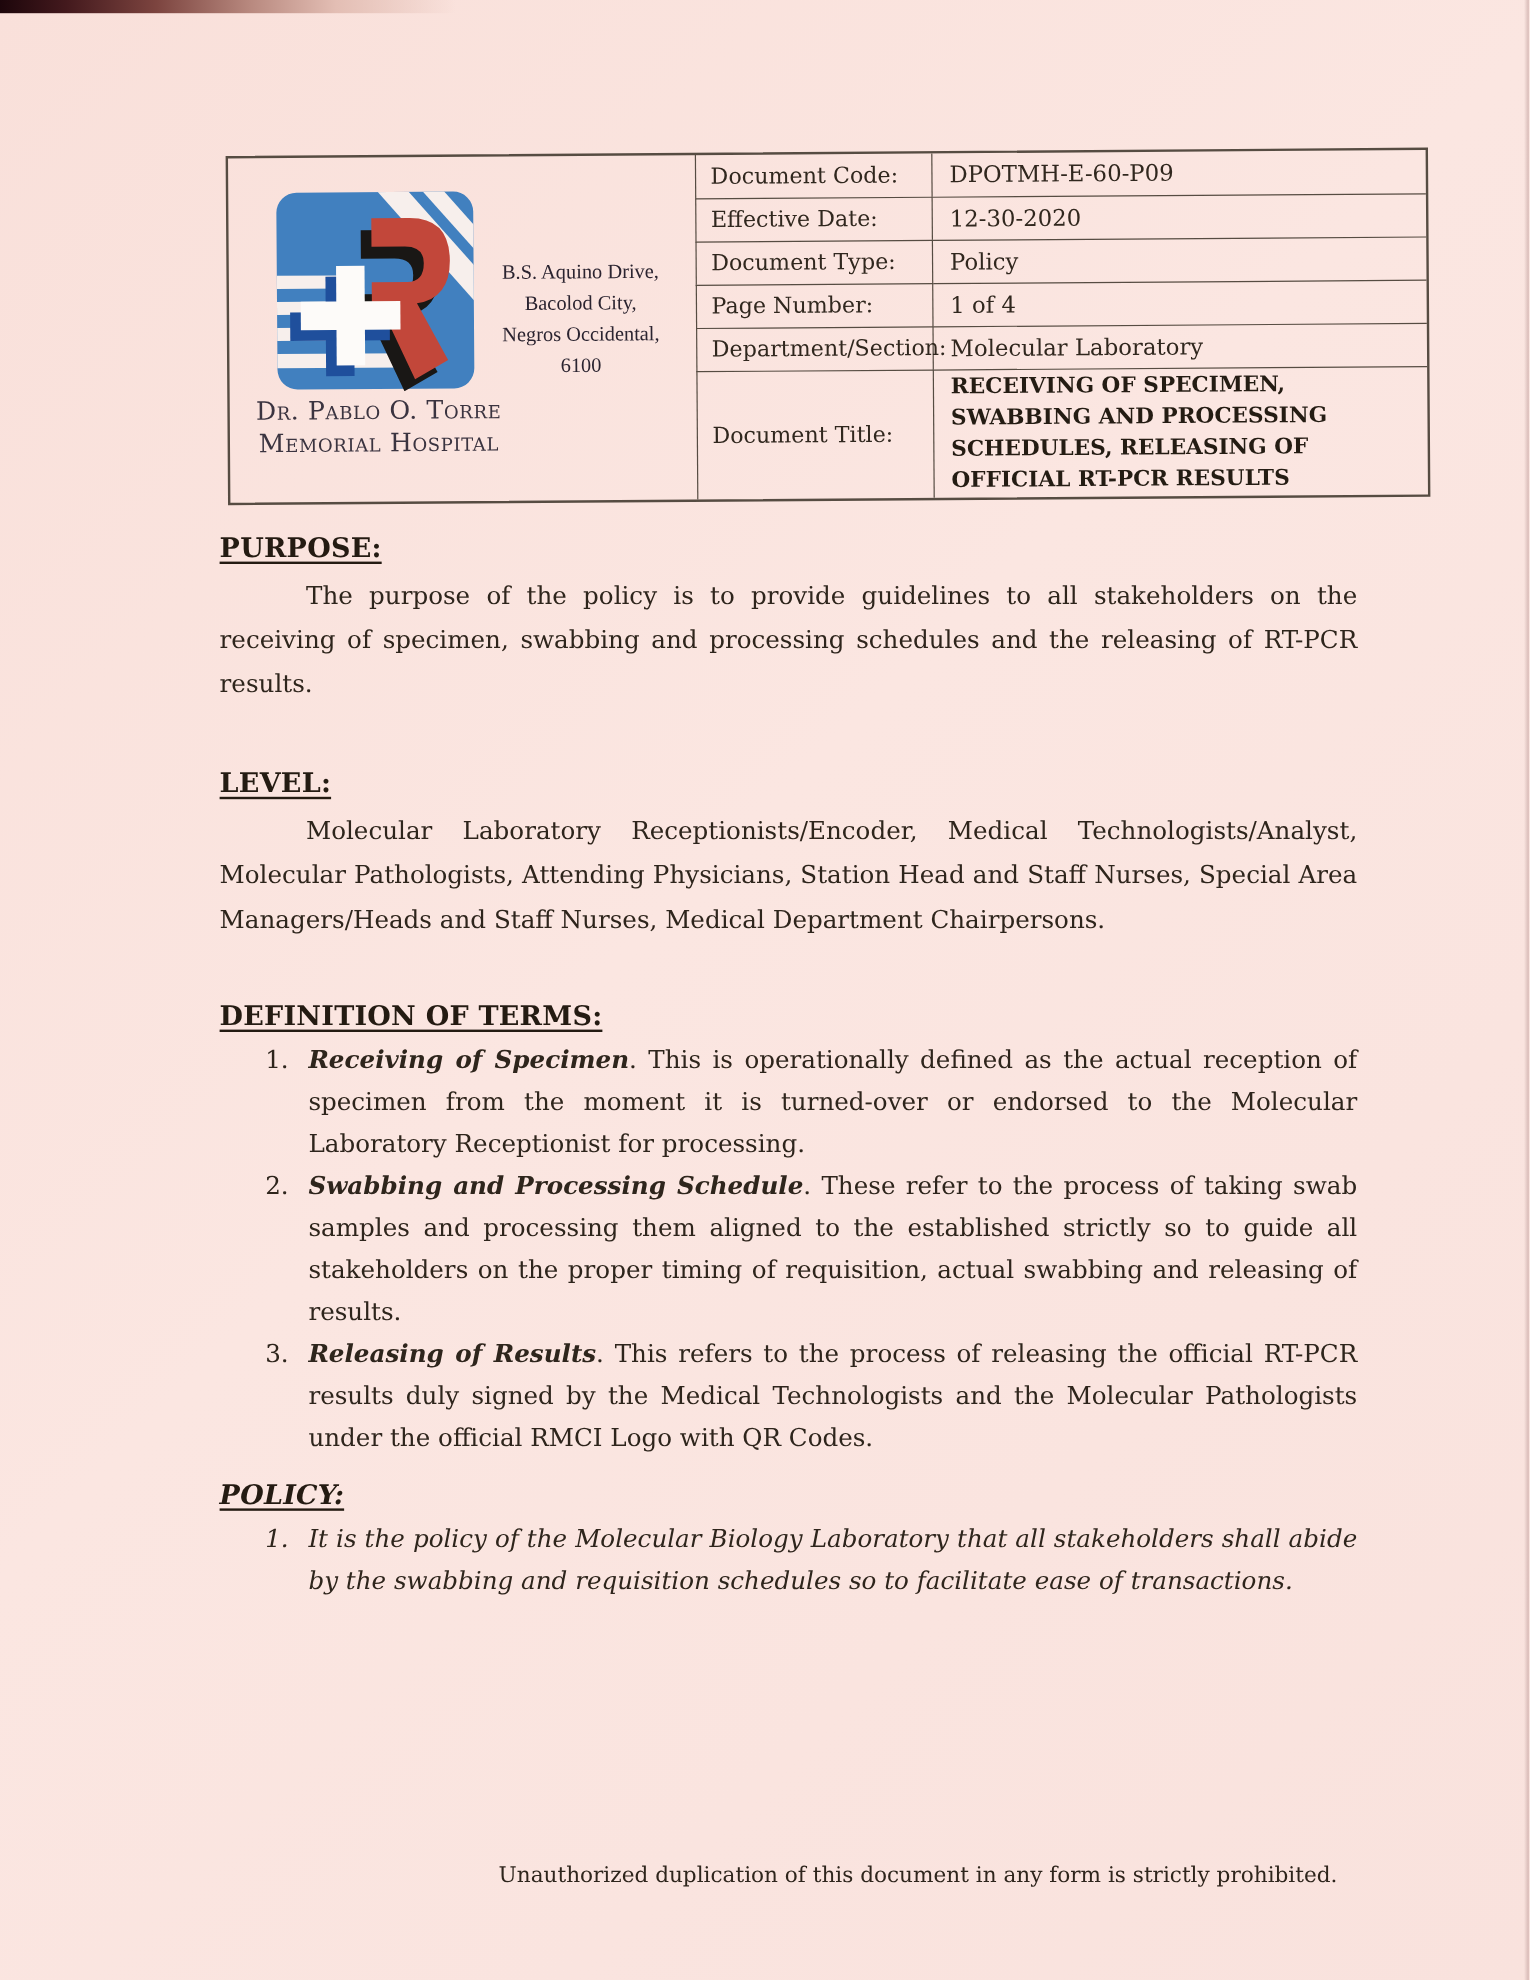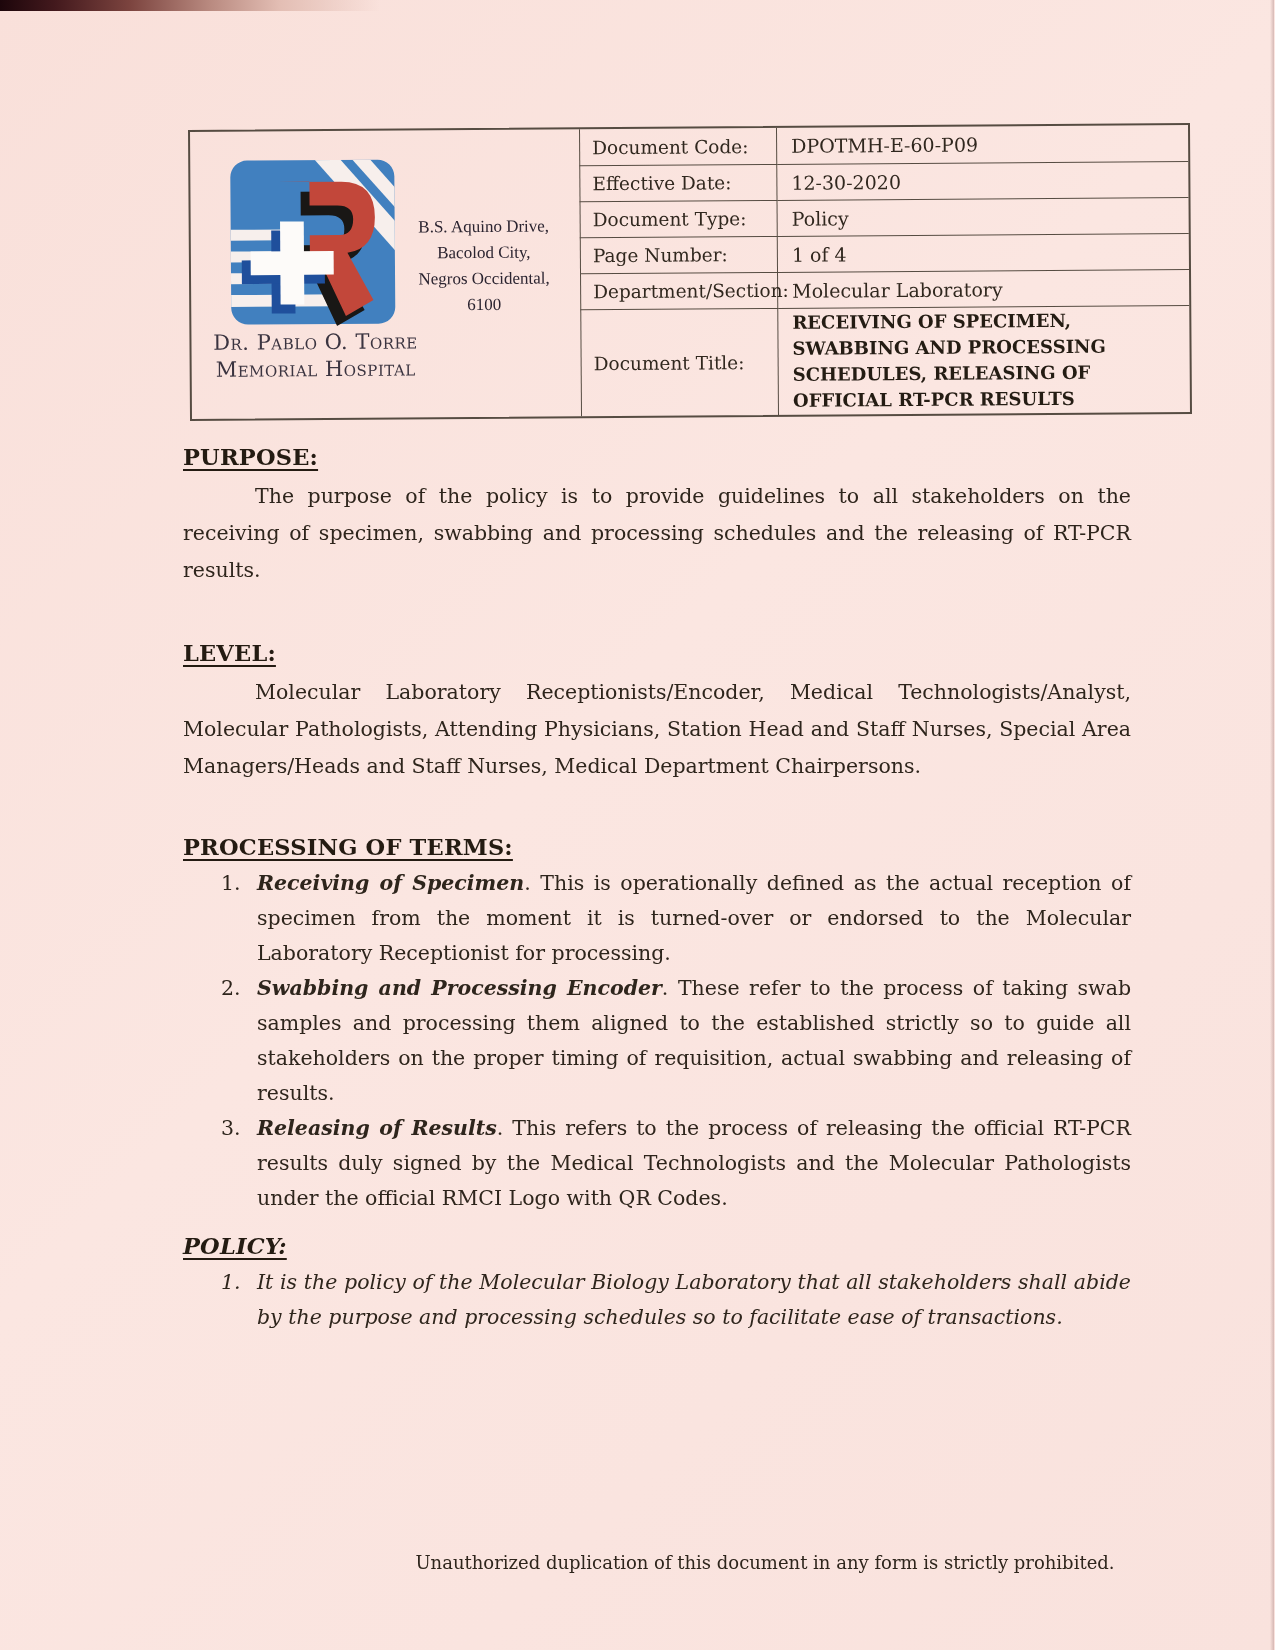--- a/index.html
+++ b/index.html
@@ -166,38 +166,38 @@
     <h2>PURPOSE:</h2>
     <p class="para">The purpose of the policy is to provide guidelines to all stakeholders on the receiving of specimen, swabbing and processing schedules and the releasing of RT-PCR results.</p>
   </section>
 
   <section id="sec-level">
     <h2>LEVEL:</h2>
     <p class="para">Molecular Laboratory Receptionists/Encoder, Medical Technologists/Analyst, Molecular Pathologists, Attending Physicians, Station Head and Staff Nurses, Special Area Managers/Heads and Staff Nurses, Medical Department Chairpersons.</p>
   </section>
 
   <section id="sec-definitions">
-    <h2>PROCESSING OF TERMS:</h2>
+    <h2>DEFINITION OF TERMS:</h2>
     <ol class="terms">
       <li>
         <span class="num">1.</span><span class="term">Receiving of Specimen</span><span>. This is operationally defined as the actual reception of specimen from the moment it is turned-over or endorsed to the Molecular Laboratory Receptionist for processing.</span>
       </li>
       <li>
-        <span class="num">2.</span><span class="term">Swabbing and Processing Encoder</span><span>. These refer to the process of taking swab samples and processing them aligned to the established strictly so to guide all stakeholders on the proper timing of requisition, actual swabbing and releasing of results.</span>
+        <span class="num">2.</span><span class="term">Swabbing and Processing Schedule</span><span>. These refer to the process of taking swab samples and processing them aligned to the established strictly so to guide all stakeholders on the proper timing of requisition, actual swabbing and releasing of results.</span>
       </li>
       <li>
         <span class="num">3.</span><span class="term">Releasing of Results</span><span>. This refers to the process of releasing the official RT-PCR results duly signed by the Medical Technologists and the Molecular Pathologists under the official RMCI Logo with QR Codes.</span>
       </li>
     </ol>
   </section>
 
   <section id="sec-policy">
     <h2>POLICY:</h2>
     <ol class="terms">
       <li>
-        <span class="num">1.</span><span>It is the policy of the Molecular Biology Laboratory that all stakeholders shall abide by the purpose and processing schedules so to facilitate ease of transactions.</span>
+        <span class="num">1.</span><span>It is the policy of the Molecular Biology Laboratory that all stakeholders shall abide by the swabbing and requisition schedules so to facilitate ease of transactions.</span>
       </li>
     </ol>
   </section>
 
 </div>
 
 <div class="doc-footer">Unauthorized duplication of this document in any form is strictly prohibited.</div>
 
 </body></html>

